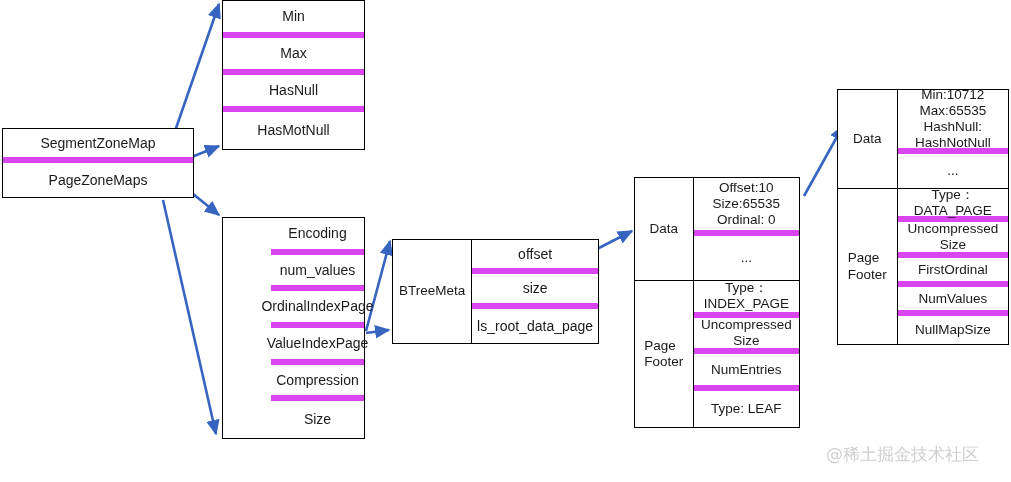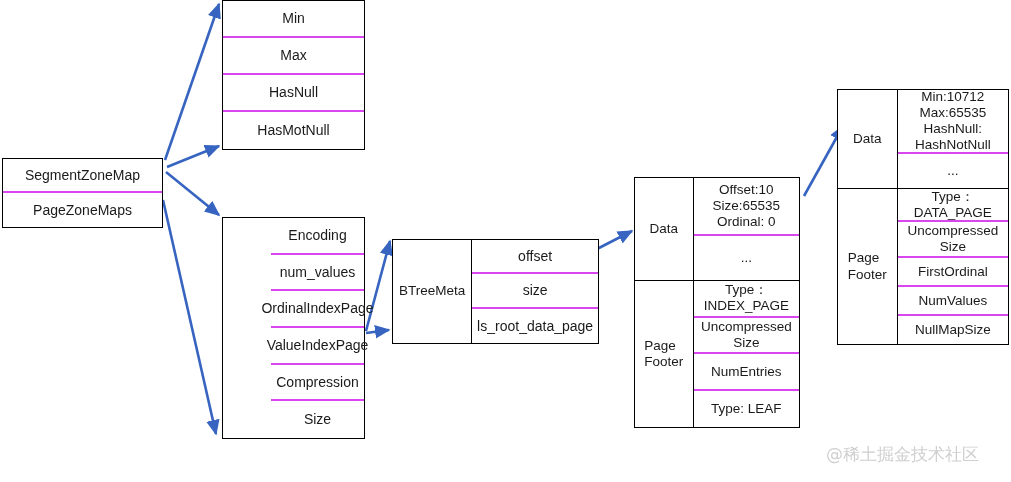--- a/index.html
+++ b/index.html
@@ -6,29 +6,29 @@
   body{width:1011px;height:482px;position:relative;overflow:hidden;
        font-family:"Liberation Sans","DejaVu Sans",sans-serif;color:#1a1a1a;}
   #canvas{position:absolute;left:0;top:0;width:1011px;height:482px;}
   svg.links{position:absolute;left:0;top:0;width:1011px;height:482px;pointer-events:none;}
 
   .tbl{position:absolute;box-sizing:border-box;background:#ffffff;
        border:1px solid #000000;display:flex;}
   .col{display:flex;flex-direction:column;box-sizing:border-box;}
   .cell{box-sizing:border-box;display:flex;align-items:center;justify-content:center;
         text-align:center;font-size:13.5px;line-height:1.18;padding:1px 3px;
-        border-bottom:2px solid #d946ef;}
+        border-bottom:6px solid #d946ef;}
   .cell:last-child{border-bottom:none;}
   .vlabel{box-sizing:border-box;display:flex;align-items:center;justify-content:center;
           text-align:left;font-size:13.5px;line-height:1.2;
           border-right:1px solid #000000;}
   .multiline{white-space:pre-line;}
 
   
-  #segzone{left:2px;top:128px;width:161px;height:70px;flex-direction:column;margin-top:30px;}
+  #segzone{left:2px;top:128px;width:192px;height:70px;flex-direction:column;}
   #segzone .cell{height:35px;font-size:14px;}
 
   
   #zonedetail{left:222px;top:0px;width:143px;height:150px;flex-direction:column;}
   #zonedetail .cell{height:37.5px;font-size:14px;}
 
   
   #colmeta{left:222px;top:217px;width:143px;height:222px;flex-direction:column;padding-left:48px;}
   #colmeta .cell{height:37px;font-size:14px;}
 

